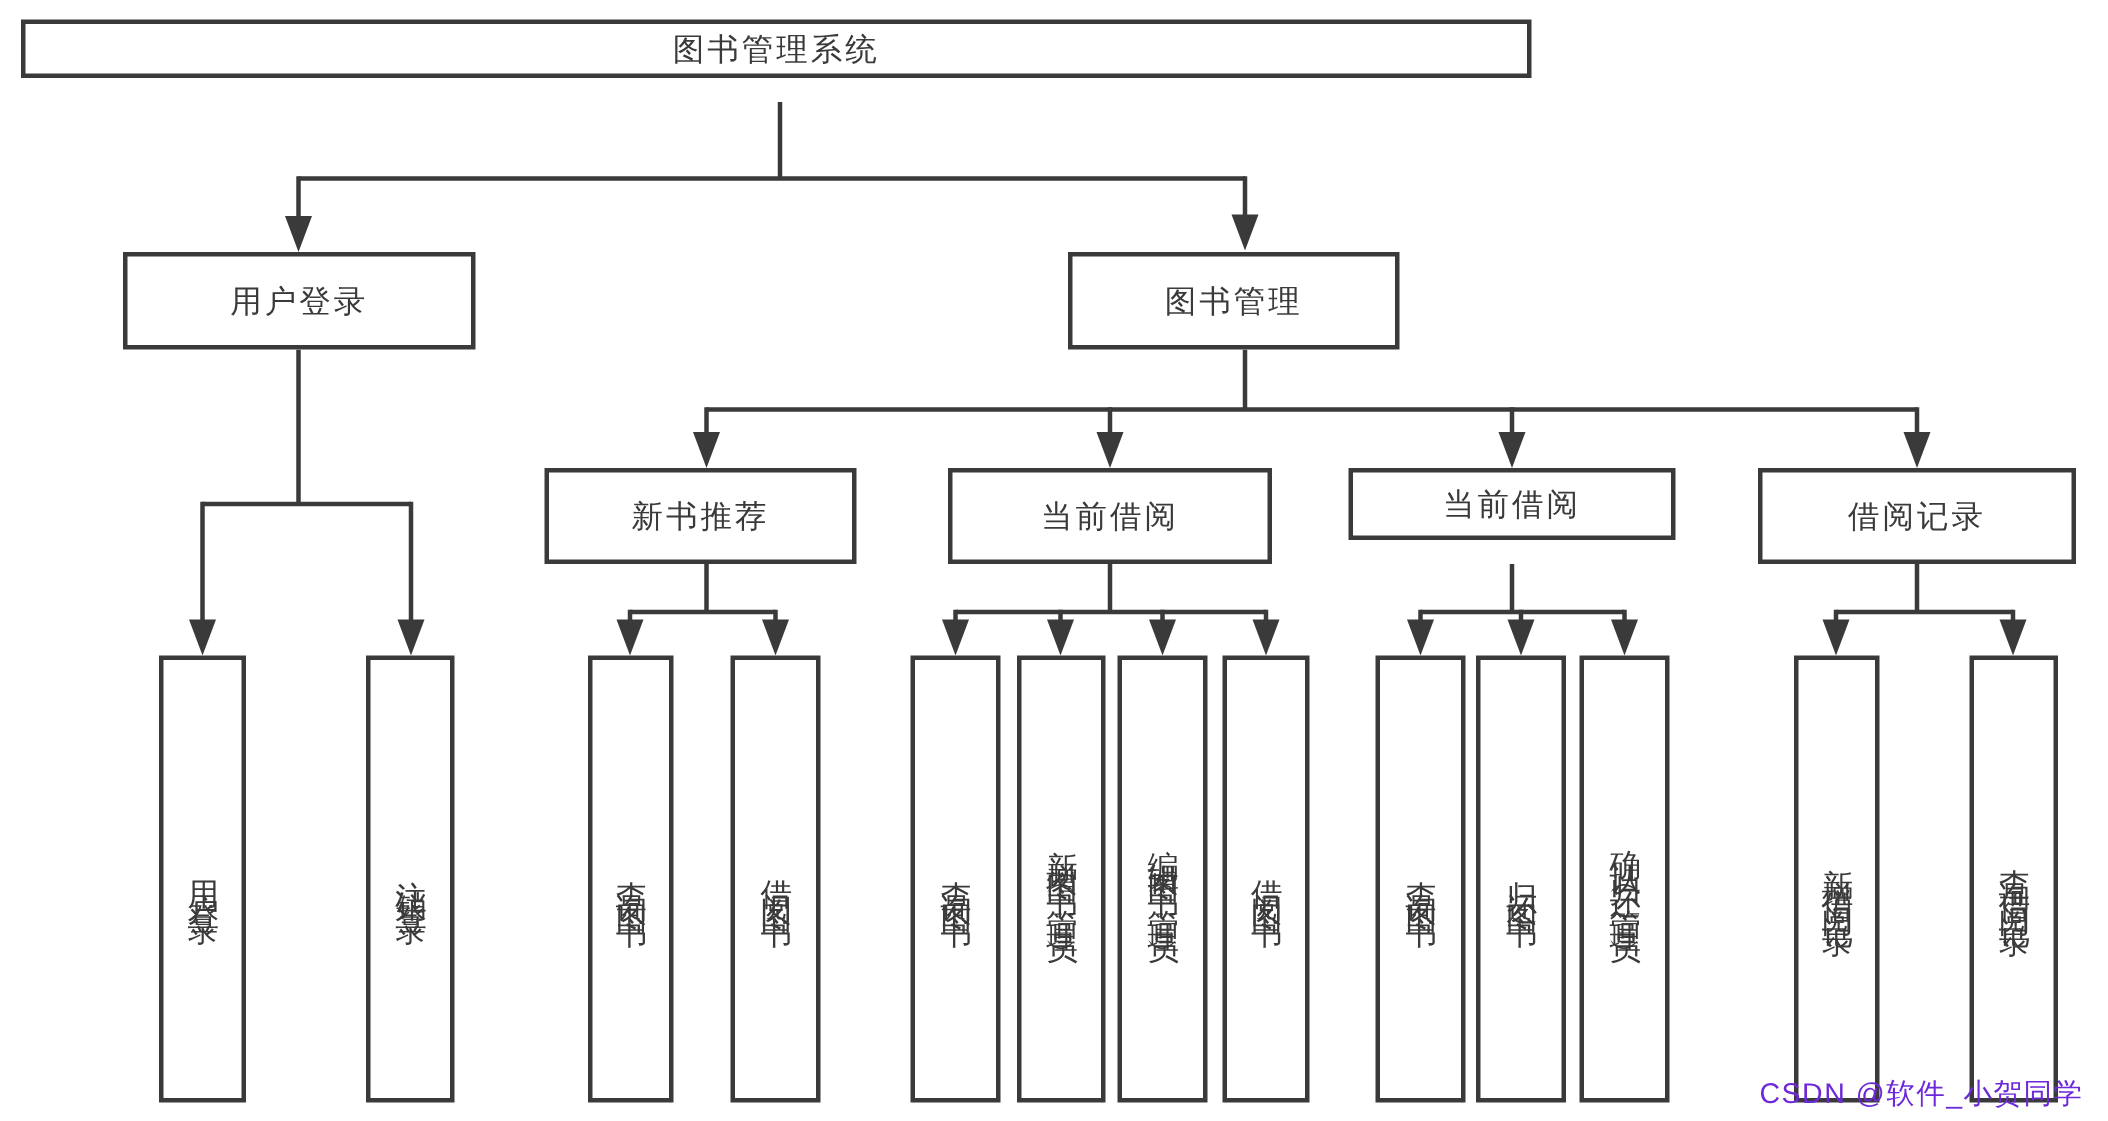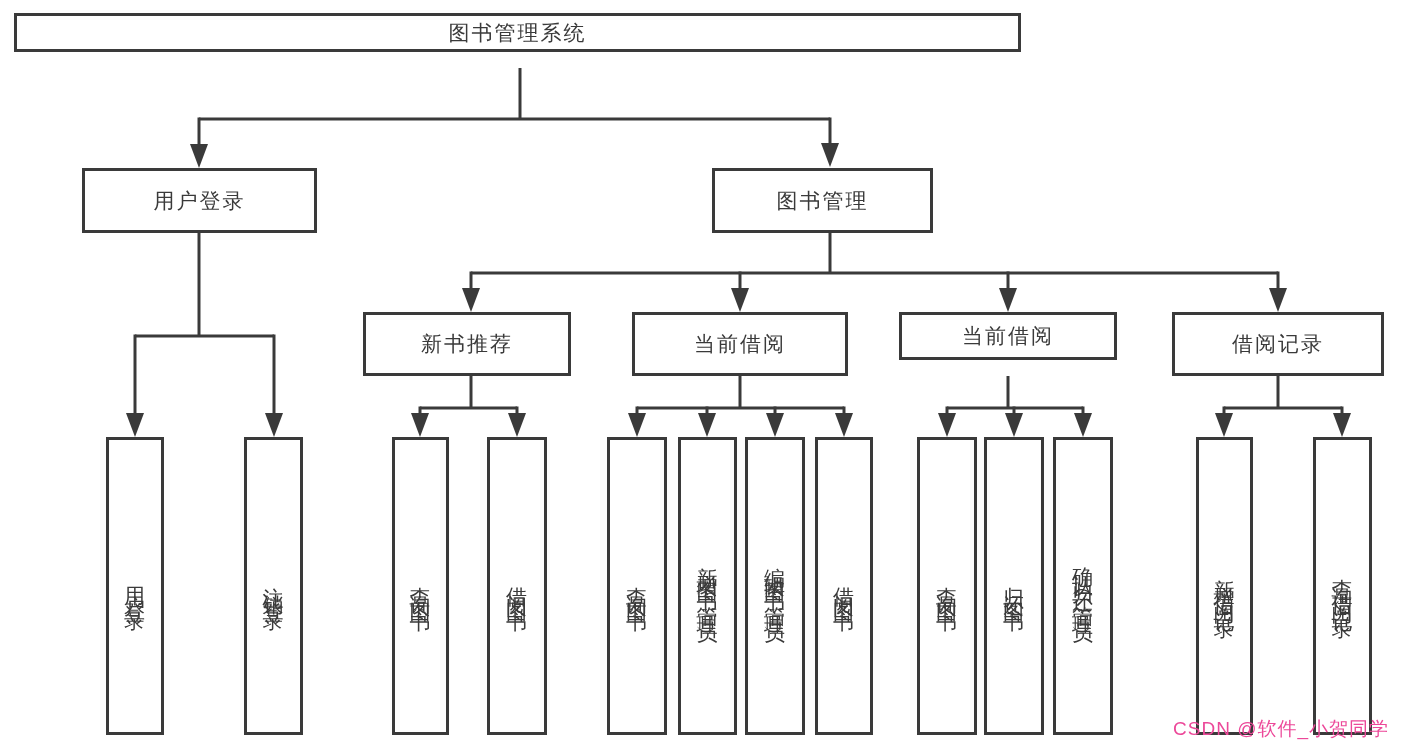--- a/index.html
+++ b/index.html
@@ -38,21 +38,21 @@
     letter-spacing: 8px;
     line-height: 1;
     white-space: nowrap;
   }
   .watermark {
     position: absolute;
     top: 716px;
     right: 16px;
     font-size: 19px;
     letter-spacing: 1px;
-    color: #ec4899;
+    color: #6d28d9;
     white-space: nowrap;
   }
 </style>
 </head>
 <body>
 
 <div id="canvas">
 
   <svg id="connectors" viewBox="0 0 1405 747" xmlns="http://www.w3.org/2000/svg">
     <g stroke="#3a3a3a" stroke-width="3" fill="none">

